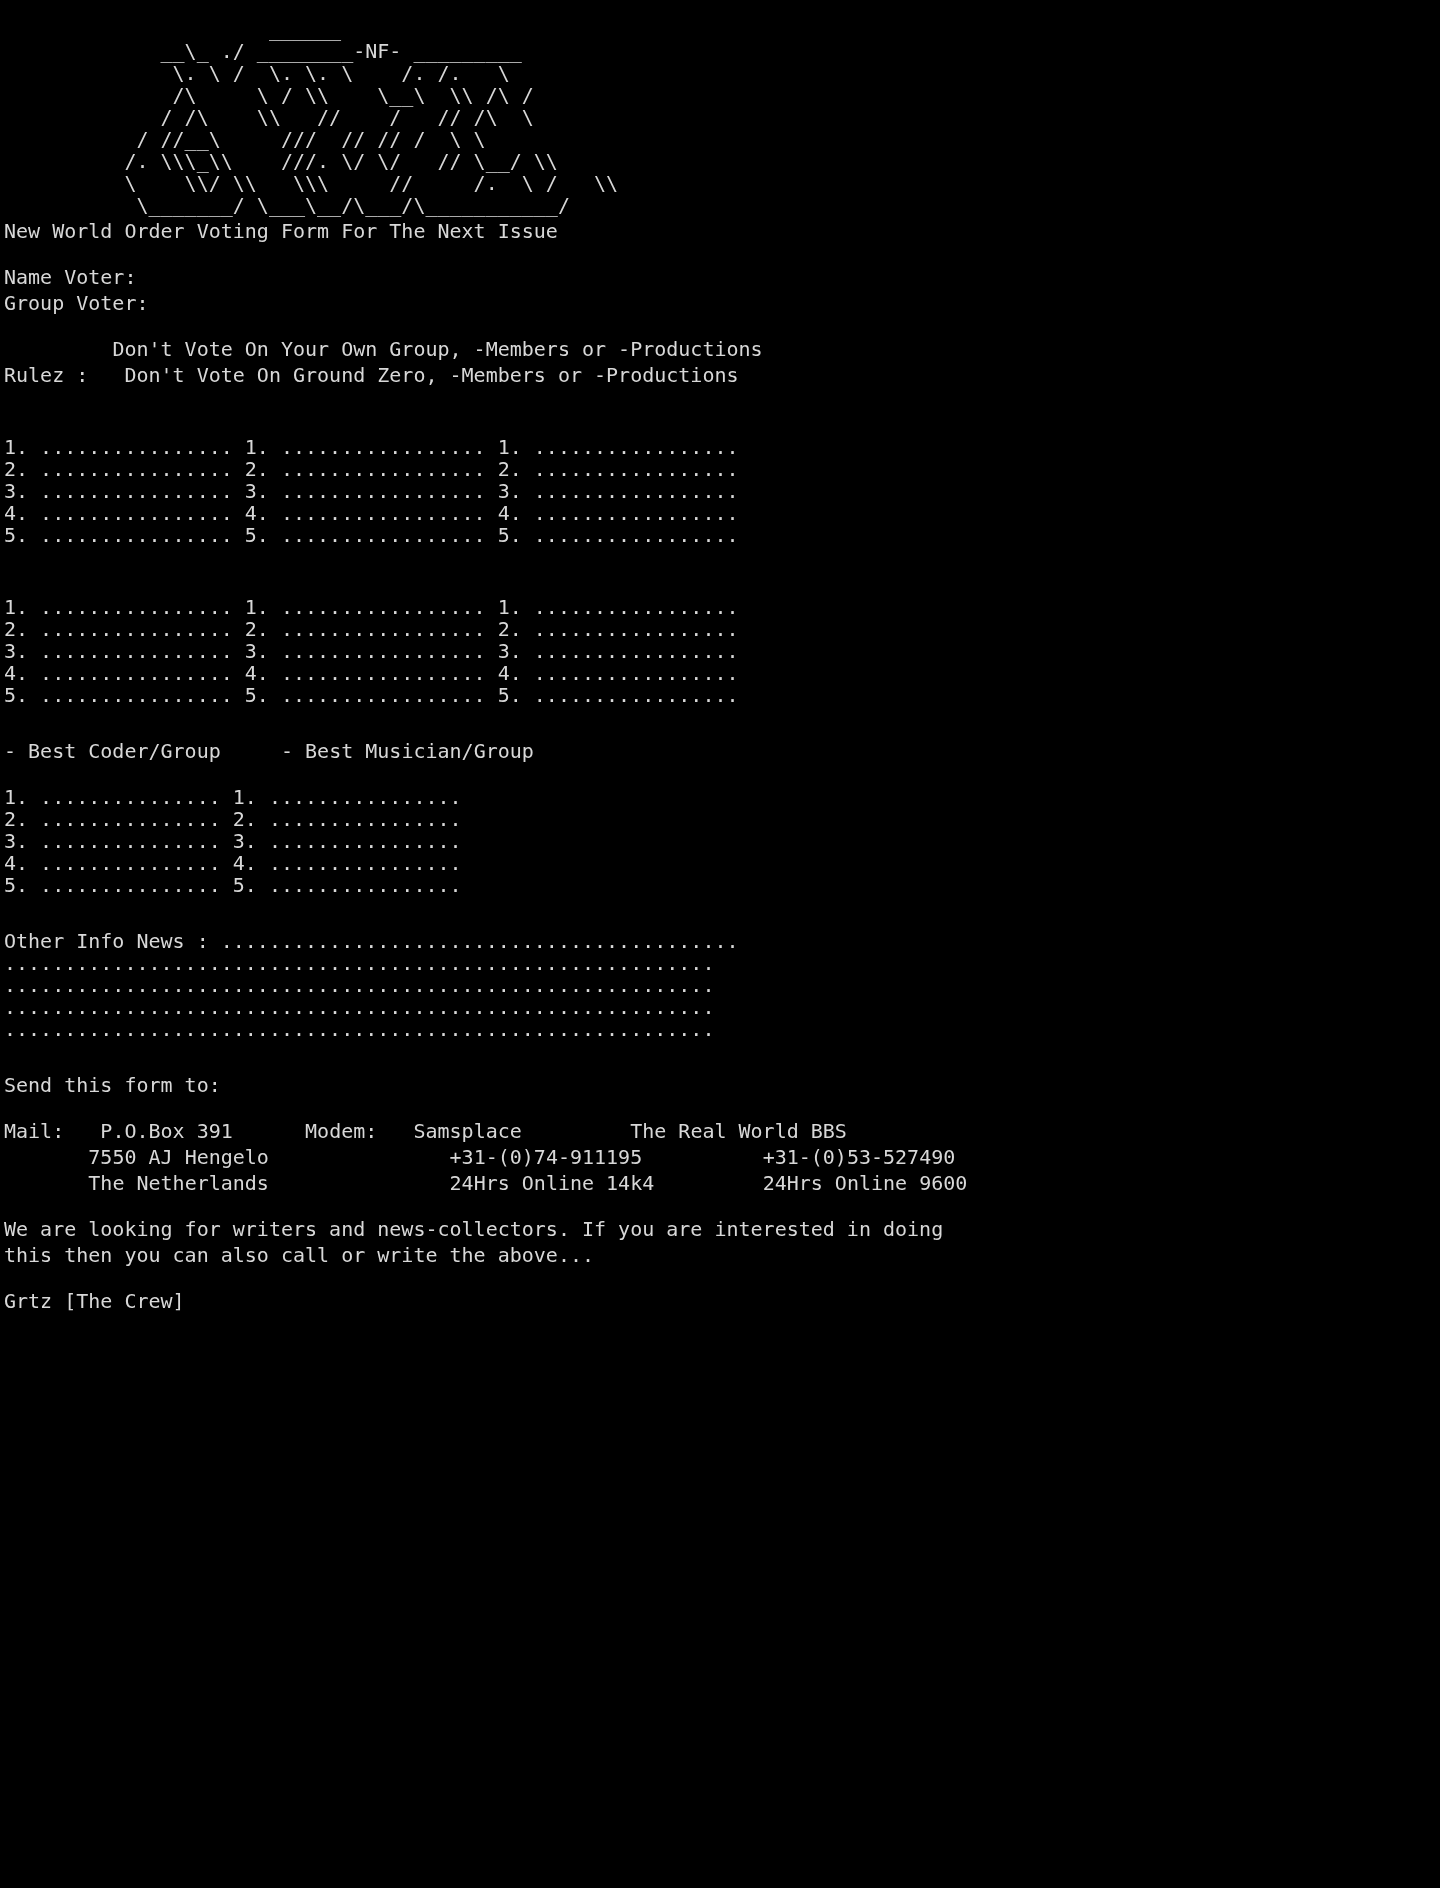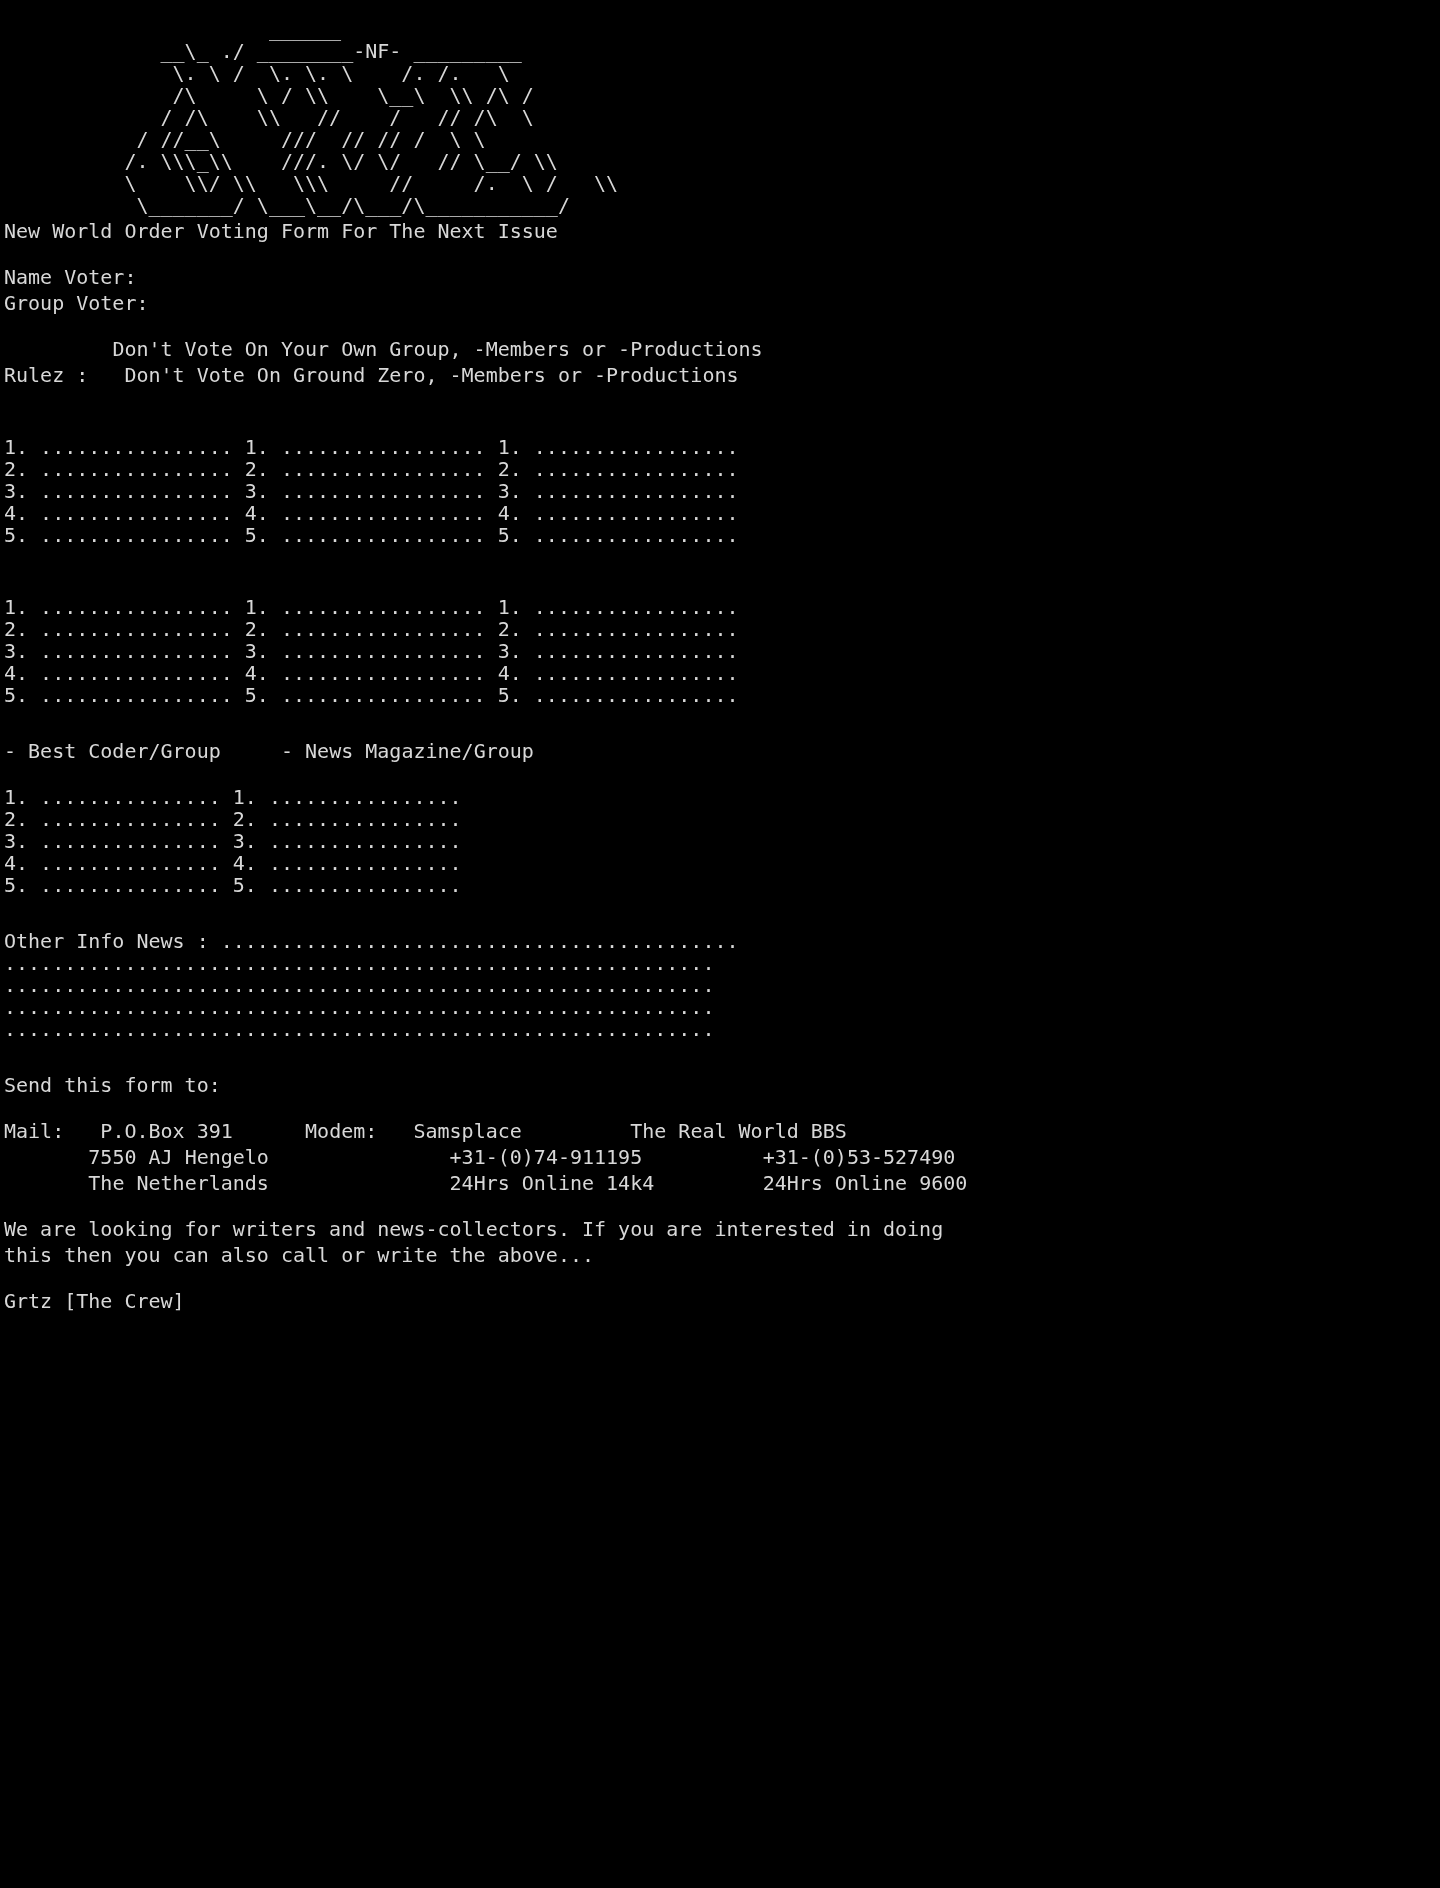--- a/index.html
+++ b/index.html
@@ -123,21 +123,21 @@
   <div class="gap-sm"></div>
 
   <pre class="ascii rows">1. ................ 1. ................. 1. .................
 2. ................ 2. ................. 2. .................
 3. ................ 3. ................. 3. .................
 4. ................ 4. ................. 4. .................
 5. ................ 5. ................. 5. .................</pre>
 
   <div class="gap-md"></div>
 
-  <pre class="ascii headers"><span>- Best Coder/Group</span>     <span>- News Magazine/Group</span></pre>
+  <pre class="ascii headers"><span>- Best Coder/Group</span>     <span>- Best Musician/Group</span></pre>
 
   <div class="gap-sm"></div>
 
   <pre class="ascii rows">1. ............... 1. ................
 2. ............... 2. ................
 3. ............... 3. ................
 4. ............... 4. ................
 5. ............... 5. ................</pre>
 
   <div class="gap-md"></div>

